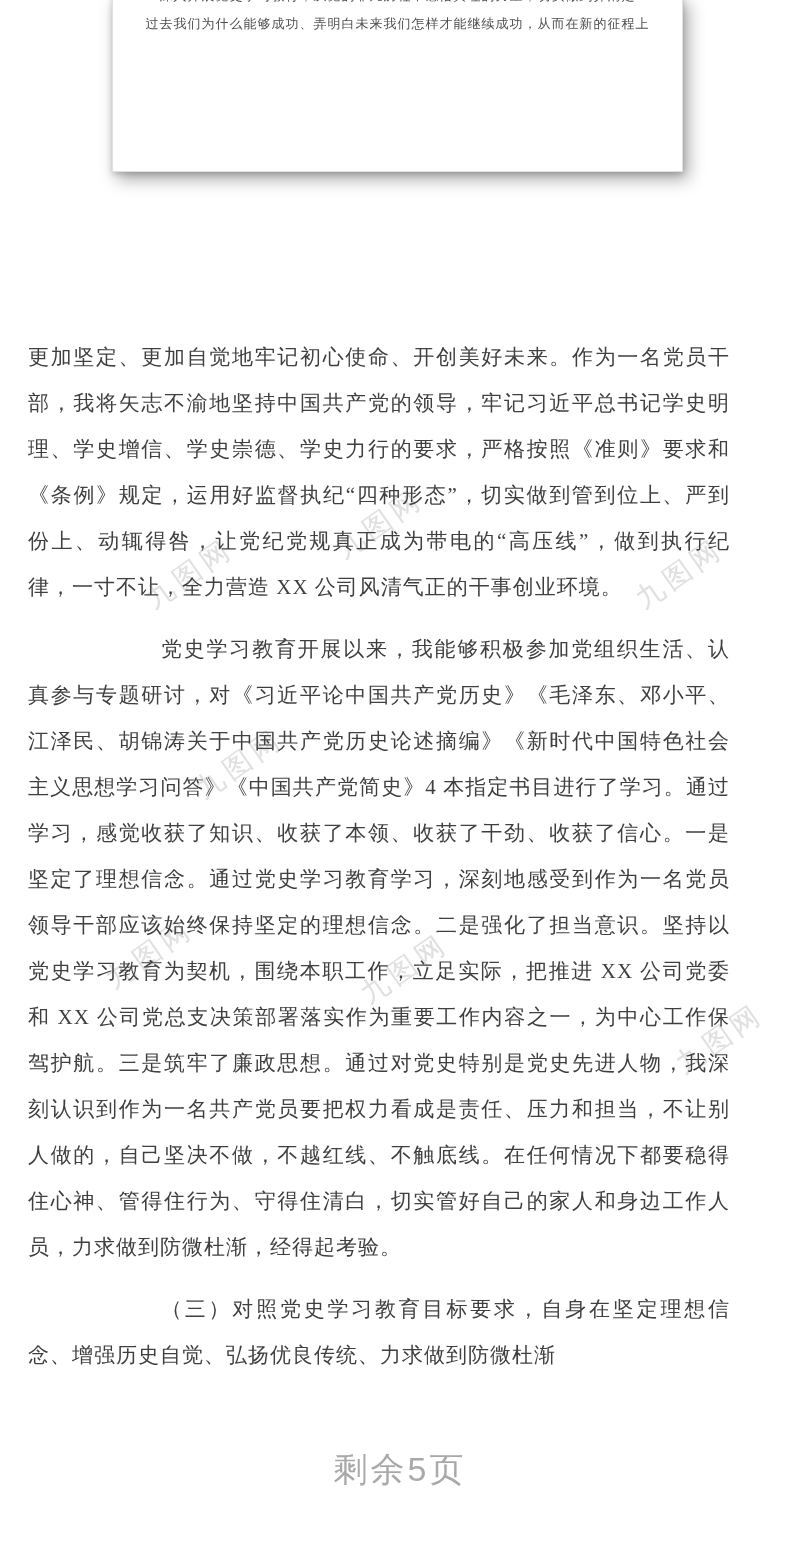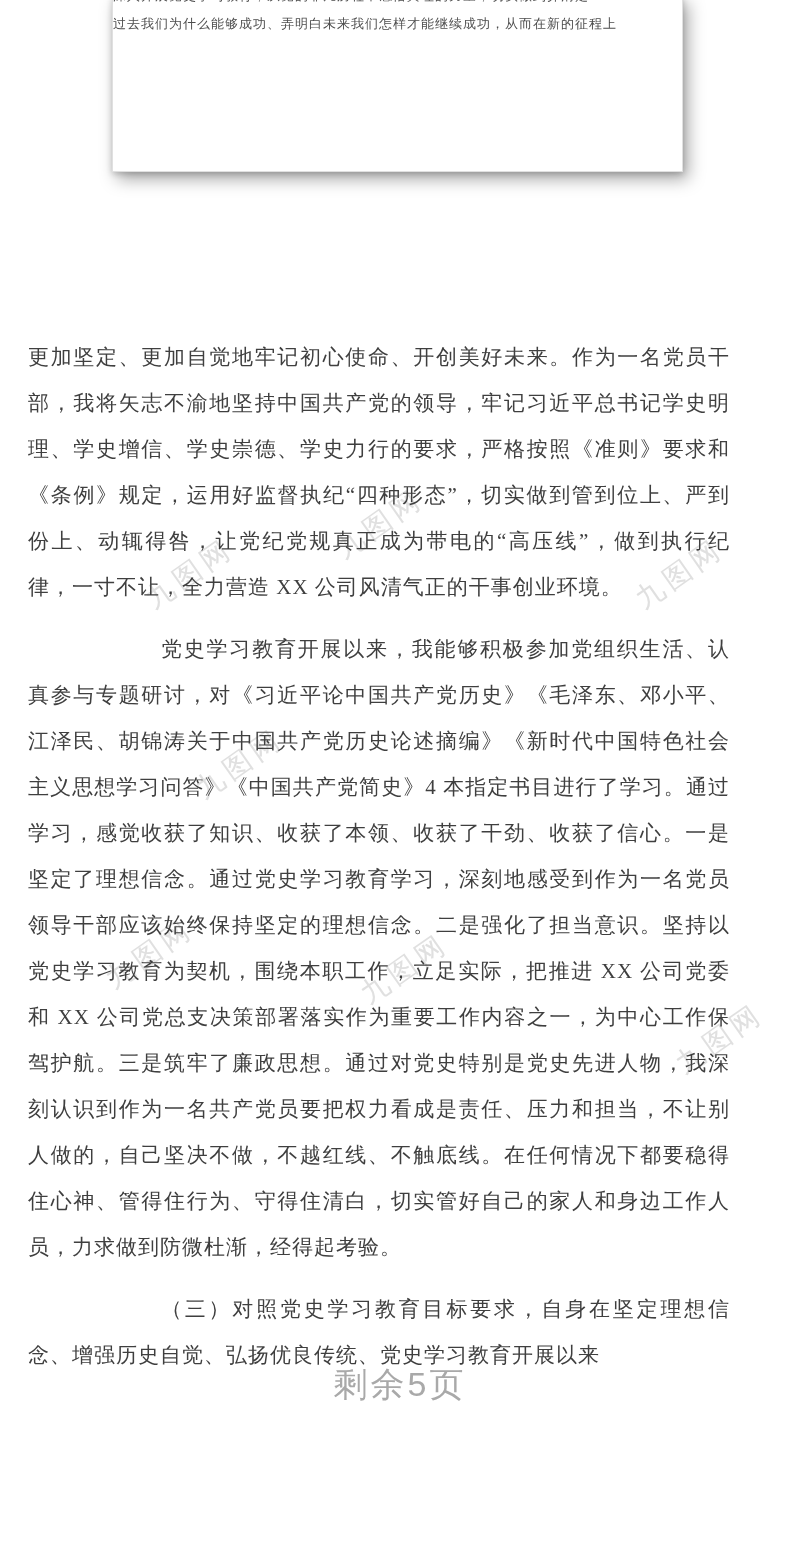--- a/index.html
+++ b/index.html
@@ -21,21 +21,21 @@
     height: 174px;
     background: #ffffff;
     border: 1px solid #e0e0e0;
     box-shadow: 5px 7px 16px rgba(0,0,0,0.35), 0 2px 6px rgba(0,0,0,0.18);
     overflow: hidden;
     z-index: 2;
   }
   .card-line {
     position: absolute;
     left: 0; right: 0;
-    text-align: left;
+    text-align: center;
     font-size: 13px;
     line-height: 18px;
     letter-spacing: 1px;
     color: #4d4d4d;
     white-space: nowrap;
   }
   .card-line.clipped { top: -10px; }
   .card-line.visible-line { top: 18px; }
 
   
@@ -66,21 +66,21 @@
     text-align: justify;
     text-justify: inter-character;
   }
   .doc-body p { margin: 0 0 16px 0; }
   .doc-body p.indent { text-indent: 133px; }
 
   
   .footer-note {
     position: absolute;
     left: 0;
-    top: 1363px;
+    top: 1448px;
     width: 800px;
     display: flex;
     justify-content: center;
     align-items: center;
     gap: 42px;
     z-index: 1;
     font-family: "Liberation Sans", "DejaVu Sans", sans-serif;
     font-size: 34px;
     line-height: 42px;
     letter-spacing: 3px;
@@ -103,20 +103,20 @@
   </div>
 
   <div class="preview-card">
     <div class="card-line clipped">深入开展党史学习教育，从党的非凡历程中感悟真理的力量，切实做到弄清楚</div>
     <div class="card-line visible-line">过去我们为什么能够成功、弄明白未来我们怎样才能继续成功，从而在新的征程上</div>
   </div>
 
   <div class="doc-body">
     <p>更加坚定、更加自觉地牢记初心使命、开创美好未来。作为一名党员干部，我将矢志不渝地坚持中国共产党的领导，牢记习近平总书记学史明理、学史增信、学史崇德、学史力行的要求，严格按照《准则》要求和《条例》规定，运用好监督执纪“四种形态”，切实做到管到位上、严到份上、动辄得咎，让党纪党规真正成为带电的“高压线”，做到执行纪律，一寸不让，全力营造 XX 公司风清气正的干事创业环境。</p>
     <p class="indent">党史学习教育开展以来，我能够积极参加党组织生活、认真参与专题研讨，对《习近平论中国共产党历史》《毛泽东、邓小平、江泽民、胡锦涛关于中国共产党历史论述摘编》《新时代中国特色社会主义思想学习问答》《中国共产党简史》4 本指定书目进行了学习。通过学习，感觉收获了知识、收获了本领、收获了干劲、收获了信心。一是坚定了理想信念。通过党史学习教育学习，深刻地感受到作为一名党员领导干部应该始终保持坚定的理想信念。二是强化了担当意识。坚持以党史学习教育为契机，围绕本职工作，立足实际，把推进 XX 公司党委和 XX 公司党总支决策部署落实作为重要工作内容之一，为中心工作保驾护航。三是筑牢了廉政思想。通过对党史特别是党史先进人物，我深刻认识到作为一名共产党员要把权力看成是责任、压力和担当，不让别人做的，自己坚决不做，不越红线、不触底线。在任何情况下都要稳得住心神、管得住行为、守得住清白，切实管好自己的家人和身边工作人员，力求做到防微杜渐，经得起考验。</p>
-    <p class="indent">（三）对照党史学习教育目标要求，自身在坚定理想信念、增强历史自觉、弘扬优良传统、党史学习教育开展以来</p>
+    <p class="indent">（三）对照党史学习教育目标要求，自身在坚定理想信念、增强历史自觉、弘扬优良传统、力求做到防微杜渐</p>
   </div>
 
   <div class="footer-note">
     <span>剩余5页</span>
   </div>
 
 </div>
 
 </body></html>

